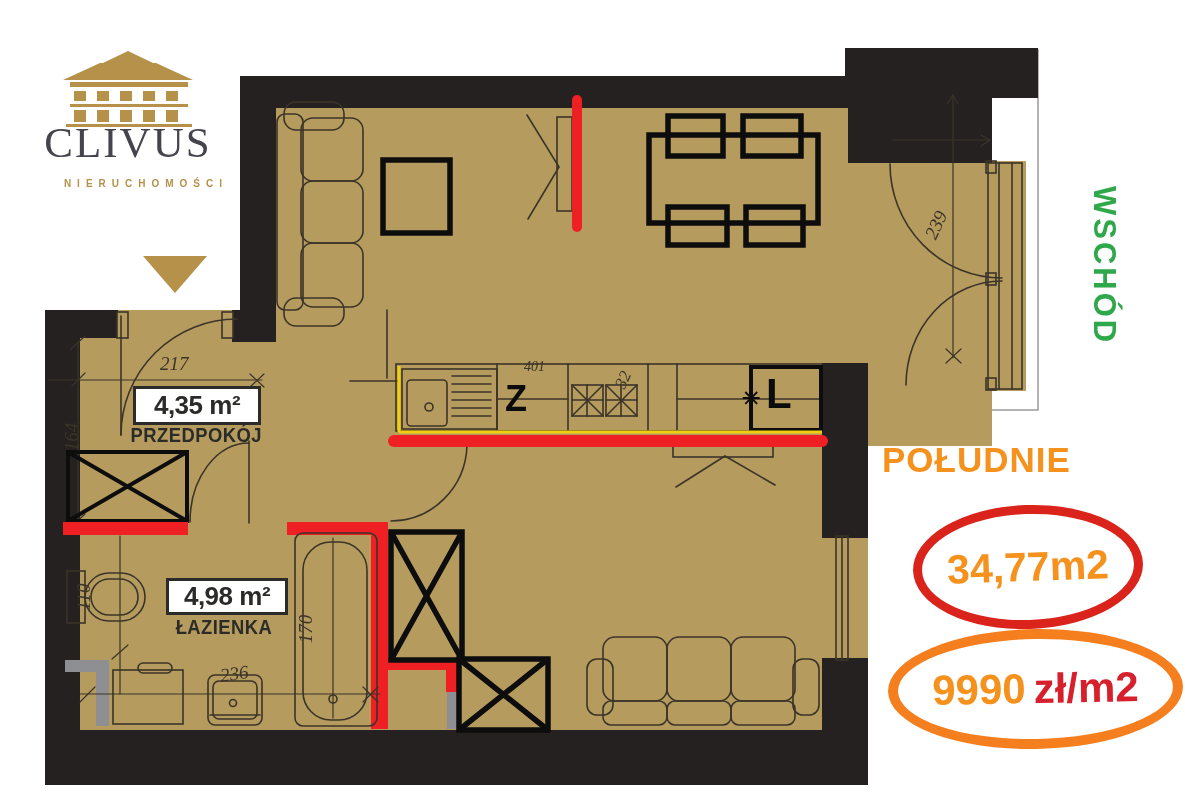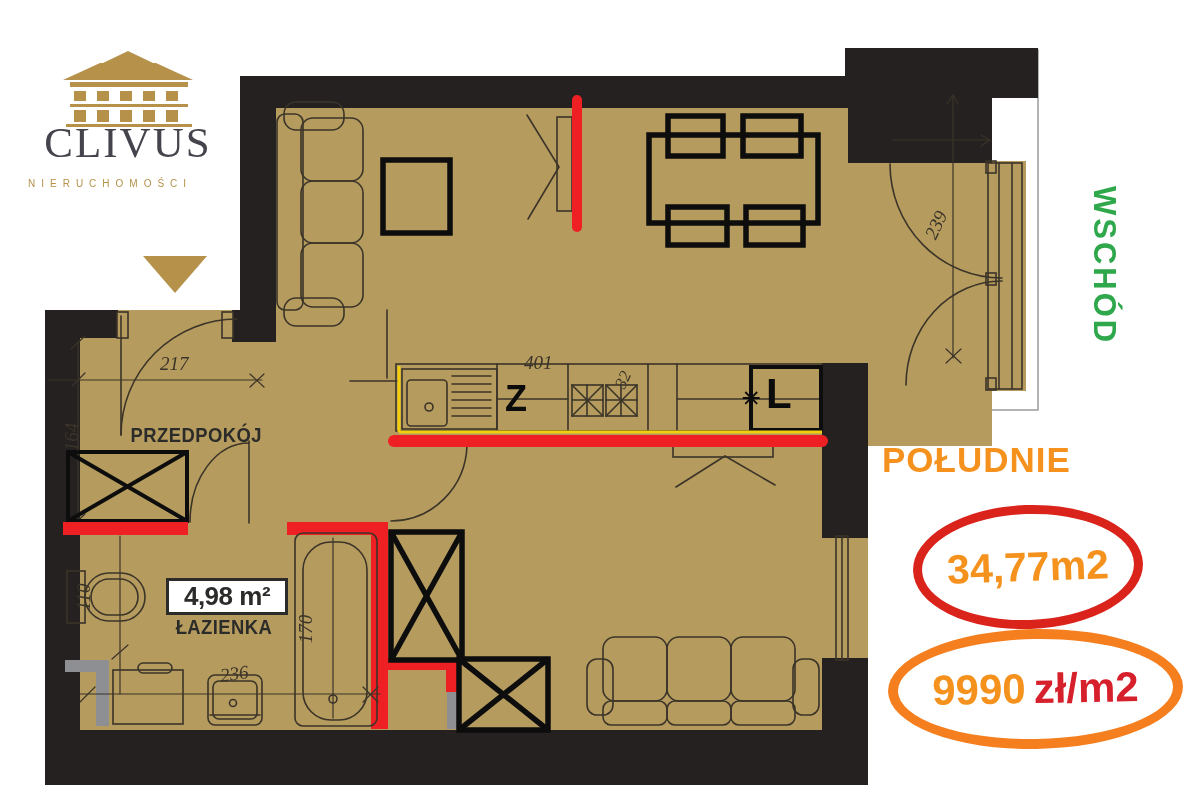--- a/index.html
+++ b/index.html
@@ -22,22 +22,22 @@
           color:#3b3428;white-space:nowrap;}
   .areabox{position:absolute;z-index:5;background:#fff;border:3px solid #2b2b29;color:#2b2b29;
            font-weight:bold;font-size:26px;text-align:center;font-family:"Liberation Sans",sans-serif;
            letter-spacing:-0.5px;}
   .roomname{position:absolute;z-index:5;color:#2b2b29;font-weight:bold;font-size:20px;
             letter-spacing:0.5px;text-align:center;transform:scaleX(.92);}
   .kletter{position:absolute;z-index:5;color:#0b0b0b;font-weight:bold;}
   .logo-company{position:absolute;z-index:5;width:200px;text-align:center;
                 font-family:"Liberation Serif",serif;font-size:43px;color:var(--logo_text);
                 letter-spacing:2px;}
-  .logo-tagline{position:absolute;z-index:5;width:200px;text-align:left;font-size:10px;
-                color:var(--gold);letter-spacing:6px;font-weight:normal;}
+  .logo-tagline{position:absolute;z-index:5;width:200px;text-align:right;font-size:10px;
+                color:var(--gold);letter-spacing:6px;font-weight:bold;}
   .tri{position:absolute;z-index:5;width:0;height:0;border-left:32px solid transparent;
        border-right:32px solid transparent;border-top:37px solid var(--gold);}
   .east{position:absolute;z-index:5;color:var(--green);font-weight:bold;font-size:31px;
         writing-mode:vertical-rl;letter-spacing:3px;}
   .south{position:absolute;z-index:5;color:var(--orange);font-weight:bold;font-size:35px;
          letter-spacing:1px;}
   .circle1{position:absolute;z-index:5;width:212px;height:106px;border:9px solid var(--ellipse_red);
            border-radius:50%;transform:rotate(-2deg);display:flex;align-items:center;justify-content:center;}
   .circle1 .v{color:var(--orange);font-weight:bold;font-size:41px;}
   .circle2{position:absolute;z-index:5;width:275px;height:100px;border:10px solid var(--ellipse_orange);
@@ -296,35 +296,36 @@
     <rect class="goldfill" x="166" y="92" width="12" height="12"></rect>
     <rect class="goldfill" x="66" y="106" width="126" height="3"></rect>
   </g>
 </svg>
 
   <div class="logo-company" style="left:28px;top:100px;">CLIVUS</div>
   <div class="logo-tagline" style="left:28px;top:160px;">NIERUCHOMOŚCI</div>
 
   <div class="tri" style="left:143px;top:238px;"></div>
 
+  <div class="areabox" style="left:133px;top:368px;width:122px;height:33px;line-height:33px;">4,35 m²</div>
   <div class="roomname" style="left:125px;top:406px;width:140px;">PRZEDPOKÓJ</div>
   <div class="areabox" style="left:166px;top:560px;width:116px;height:31px;line-height:31px;">4,98 m²</div>
   <div class="roomname" style="left:160px;top:598px;width:128px;">ŁAZIENKA</div>
 
   <div class="kletter" style="left:505px;top:360px;font-size:36px;">Z</div>
   <div class="kletter" style="left:766px;top:352px;font-size:42px;">L</div>
   <div class="kletter" style="left:742px;top:368px;font-size:22px;">✳</div>
 
   <div class="dimtxt" style="left:160px;top:335px;">217</div>
   <div class="dimtxt" style="left:58px;top:408px;transform:rotate(-90deg);">164</div>
   <div class="dimtxt" style="left:70px;top:568px;transform:rotate(-90deg);">110</div>
   <div class="dimtxt" style="left:220px;top:645px;transform:rotate(-8deg);">236</div>
   <div class="dimtxt" style="left:292px;top:600px;transform:rotate(-90deg);">170</div>
   <div class="dimtxt" style="left:922px;top:196px;transform:rotate(-65deg);">239</div>
-  <div class="dimtxt" style="left:524px;top:334px;font-size:19px;">401</div>
+  <div class="dimtxt" style="left:524px;top:341px;font-size:14px;">401</div>
   <div class="dimtxt" style="left:615px;top:352px;font-size:17px;transform:rotate(-65deg);">32</div>
 
   <div class="east" style="left:1086px;top:168px;">WSCHÓD</div>
   <div class="south" style="left:882px;top:422px;text-align:center;">POŁUDNIE</div>
 
   <div class="circle1" style="left:913px;top:487px;">
     <span class="v">34,77m2</span>
   </div>
 
   <div class="circle2" style="left:888px;top:611px;">

